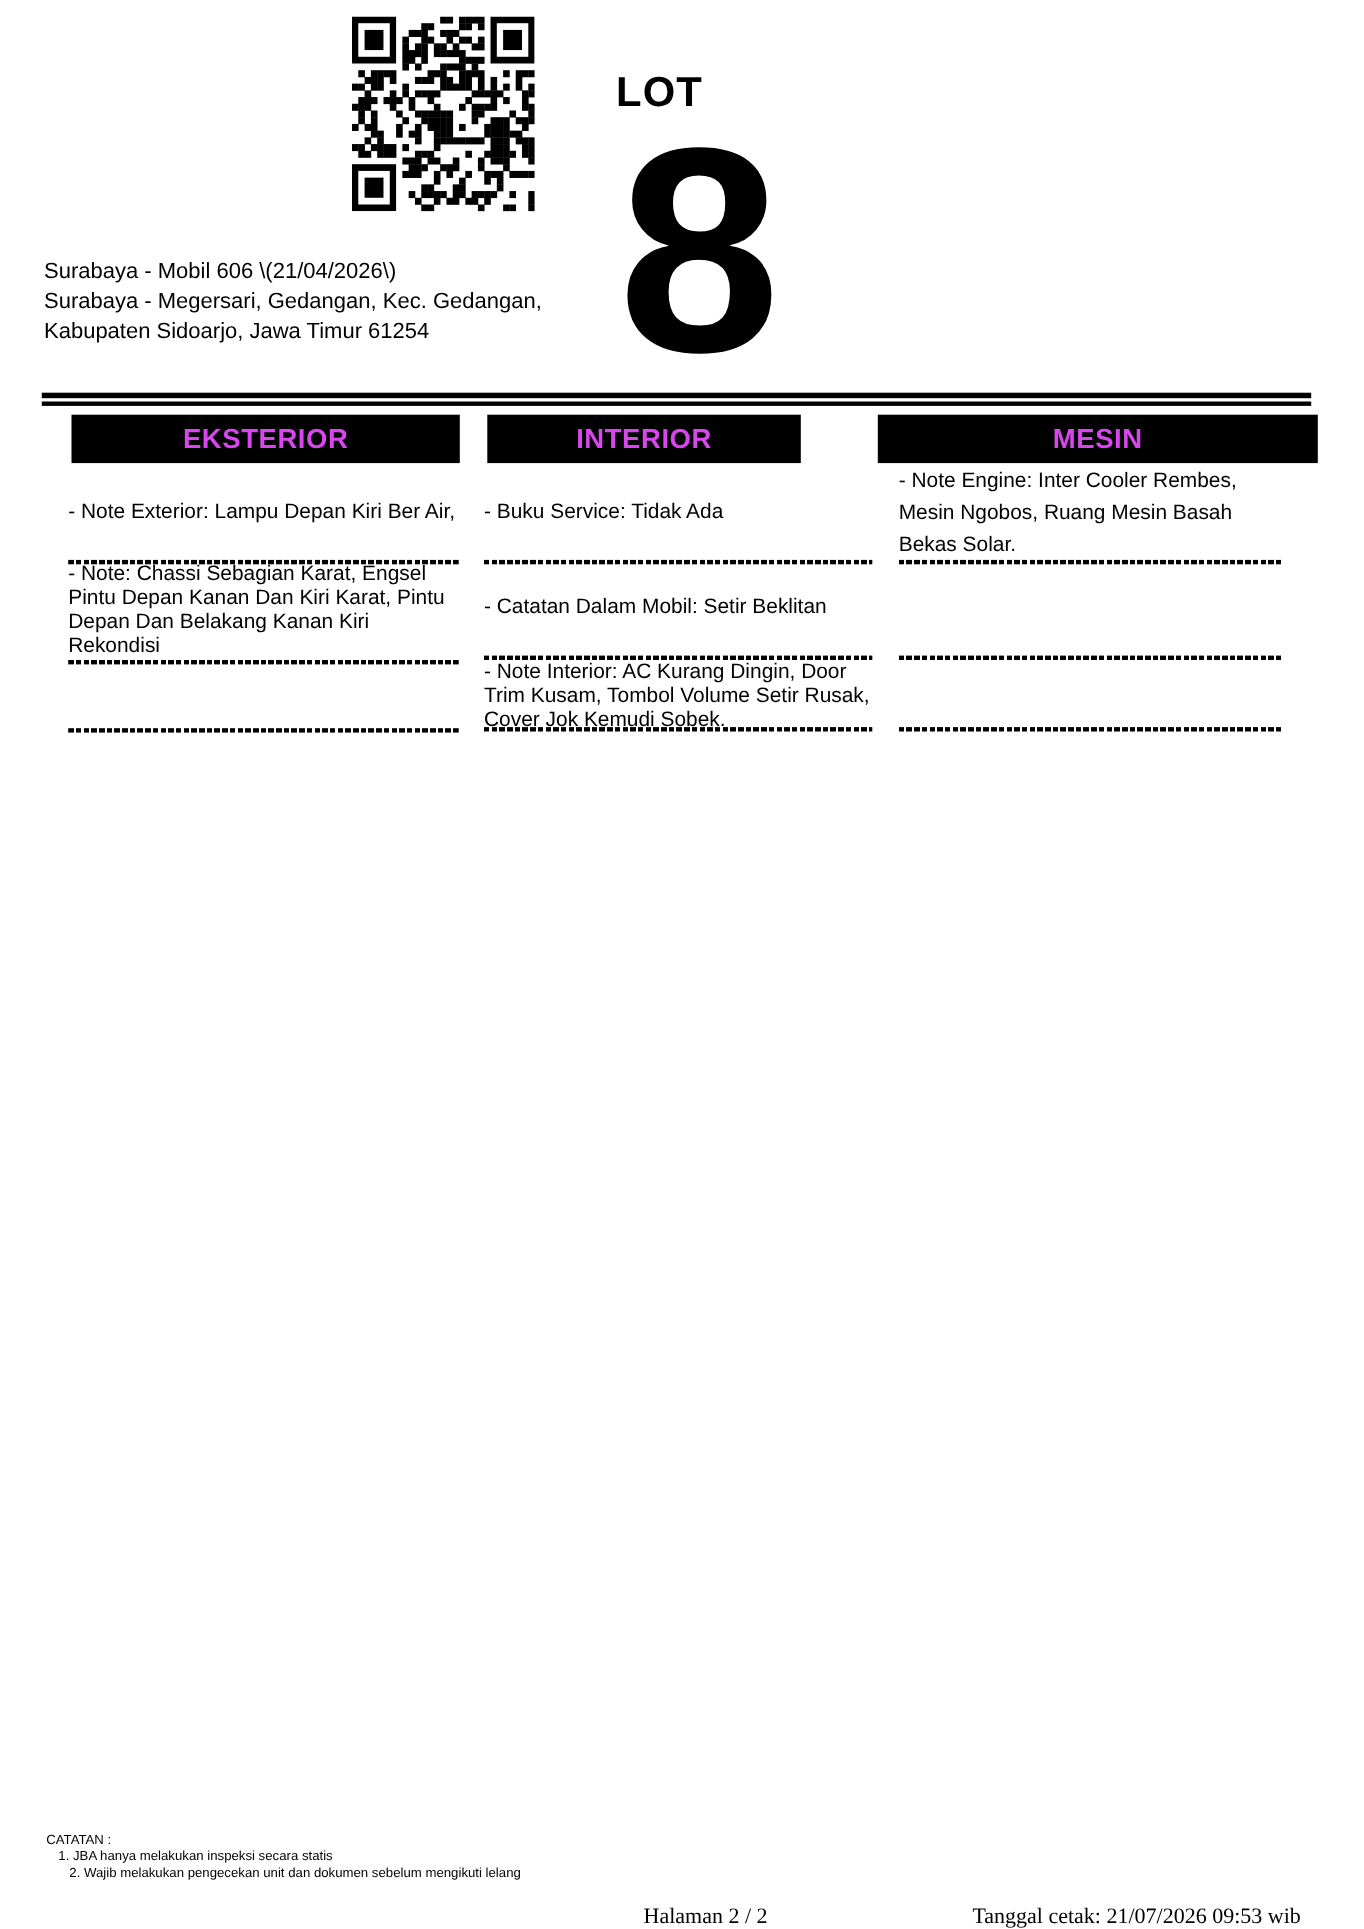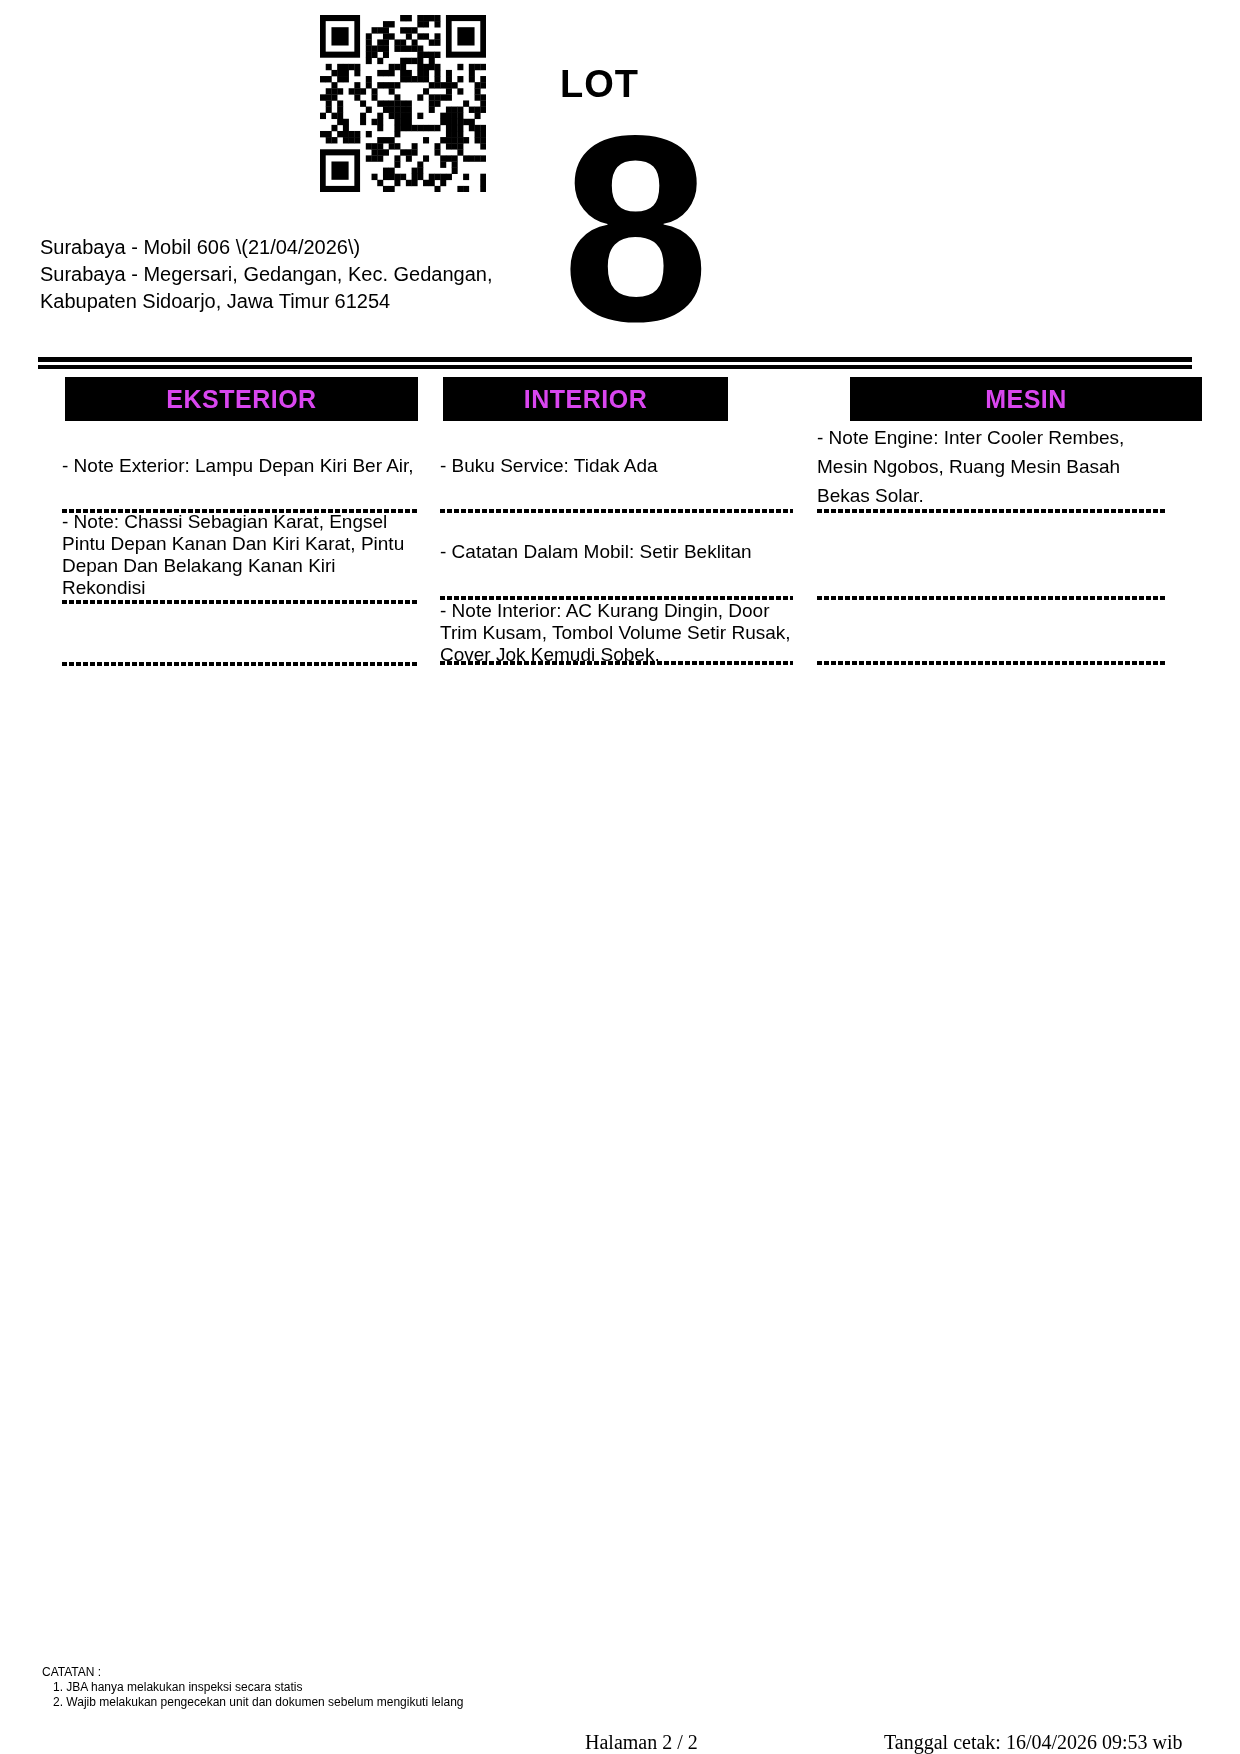--- a/index.html
+++ b/index.html
@@ -35,21 +35,21 @@
     border-top: 5px solid #000; border-bottom: 4px solid #000;
   }
   .hdr {
     top: 377px; height: 44px;
     background: #000000; color: #d946ef;
     display: flex; align-items: center; justify-content: center;
     font-size: 25px; font-weight: bold; letter-spacing: 0.5px;
   }
   .hdr-1 { left: 65px;  width: 353px; }
   .hdr-2 { left: 443px; width: 285px; }
-  .hdr-3 { left: 850px; width: 352px; }
+  .hdr-3 { left: 798px; width: 400px; }
   .note {
     font-size: 19px; line-height: 22px;
     white-space: pre-line;
   }
   .note.single { white-space: nowrap; }
   .note.wide-lh { line-height: 29px; }
   .dotted {
     height: 4px;
     background: repeating-linear-gradient(90deg, #000 0 5px, transparent 5px 7px);
   }
@@ -419,17 +419,17 @@
 Mesin Ngobos, Ruang Mesin Basah
 Bekas Solar.</div>
   <div class="abs dotted" style="left:817px; top:509px; width:350px;"></div>
   <div class="abs note" style="left:817px; top:540px;"></div>
   <div class="abs dotted" style="left:817px; top:596px; width:350px;"></div>
   <div class="abs note" style="left:817px; top:620px;"></div>
   <div class="abs dotted" style="left:817px; top:661px; width:350px;"></div>
 
   <div class="abs catatan-title" style="left:42px; top:1665px;">CATATAN :</div>
   <div class="abs catatan-item" style="left:53px; top:1680px;">1. JBA hanya melakukan inspeksi secara statis</div>
-  <div class="abs catatan-item" style="left:53px; top:1695px;">2. Wajib melakukan pengecekan unit dan dokumen sebelum mengikuti lelang</div>
+  <div class="abs catatan-item" style="left:63px; top:1695px;">2. Wajib melakukan pengecekan unit dan dokumen sebelum mengikuti lelang</div>
   <div class="abs footer-text" style="left:585px; top:1731px;">Halaman 2 / 2</div>
-  <div class="abs footer-text" style="left:884px; top:1731px;">Tanggal cetak: 16/04/2026 09:53 wib</div>
+  <div class="abs footer-text" style="left:884px; top:1731px;">Tanggal cetak: 21/07/2026 09:53 wib</div>
 
 </div>
 
 </body></html>

